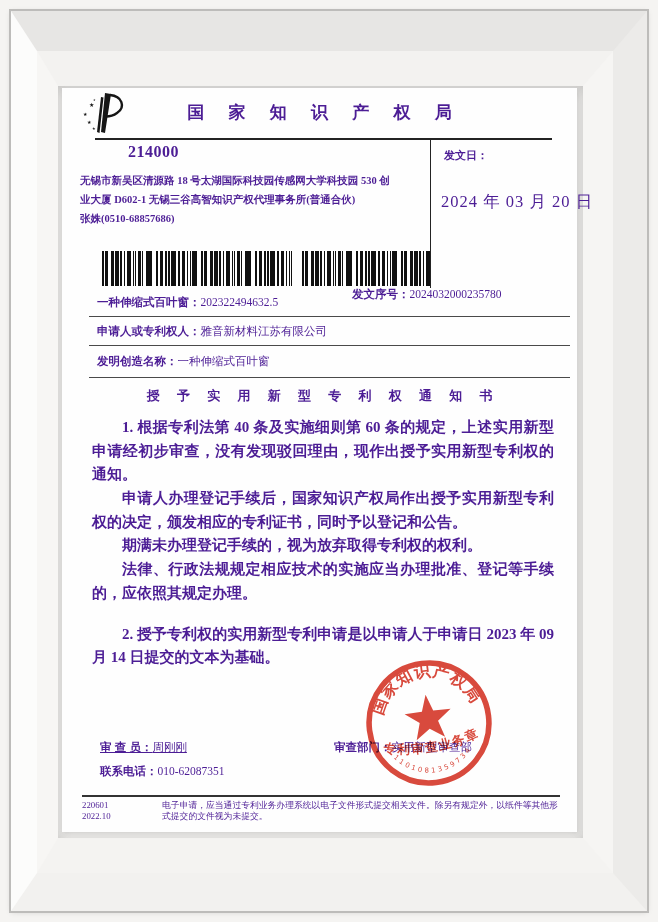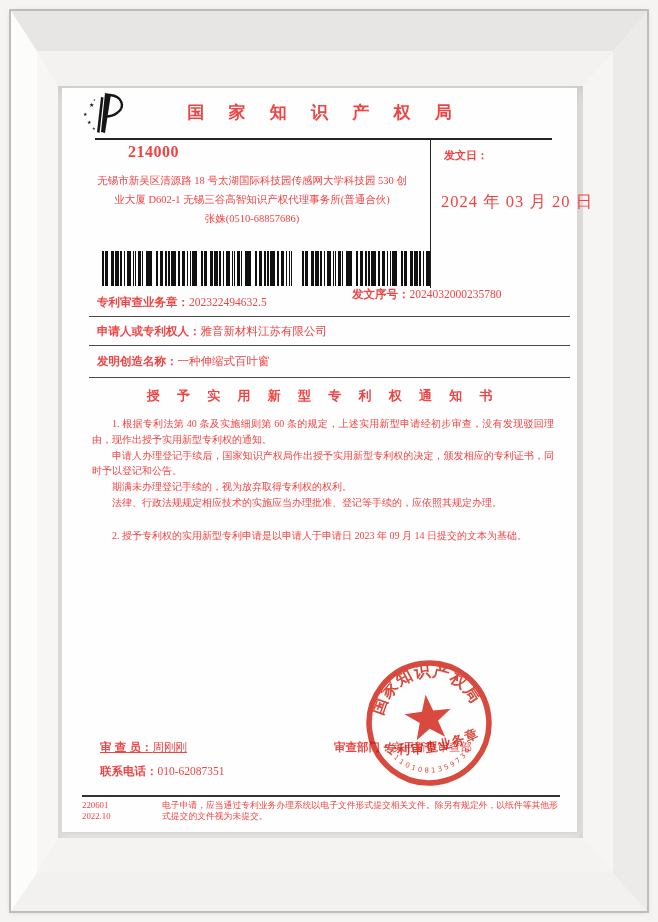--- a/index.html
+++ b/index.html
@@ -25,39 +25,39 @@
     border-color:#f3f2f0 #f6f5f3 #f4f3f1 #f7f6f4;
   }
   .opening{
     position:absolute;inset:0;background:#f2f1ef;
     box-shadow:inset 0 6px 12px rgba(0,0,0,.10), inset 5px 0 9px rgba(0,0,0,.05), inset -5px 0 9px rgba(0,0,0,.05);
   }
 
   
   .paper{
     position:absolute;left:4px;top:2px;width:515px;height:744px;
-    background:#fefefe;color:#ef4444;
+    background:#fefefe;color:#4c1d95;
     box-shadow:1px 2px 5px rgba(0,0,0,.14);
   }
   .abs{position:absolute;}
   .lbl{font-family:"Liberation Sans","DejaVu Sans",sans-serif;font-weight:bold;}
 
   .logo{left:18px;top:4px;width:46px;height:44px;}
 
   .agency-title{
     left:0;right:0;top:13px;text-align:center;
     font-size:17px;font-weight:bold;letter-spacing:10px;text-indent:10px;white-space:nowrap;
   }
   .rule-header{left:33px;top:50px;width:457px;height:2px;background:#232323;}
   .vdivider{left:368px;top:52px;width:1px;height:148px;background:#232323;}
 
   .postal{left:66px;top:55px;font-size:16px;font-weight:bold;letter-spacing:.5px;}
   .address{
-    left:18px;top:84px;width:344px;text-align:center;
-    font-size:10.5px;line-height:1.8;
+    left:18px;top:84px;width:344px;text-align:left;
+    font-size:10.5px;line-height:1.8;font-weight:bold;
   }
   .dispatch-label{left:382px;top:60px;font-size:11px;}
   .dispatch-date{left:379px;top:103px;font-size:16.5px;letter-spacing:1px;white-space:nowrap;}
 
   .barcode{
     top:163px;height:35px;
     background-image:
       repeating-linear-gradient(90deg,#101010 0 2px,rgba(0,0,0,0) 2px 4px,#101010 4px 5px,rgba(0,0,0,0) 5px 9px),
       repeating-linear-gradient(90deg,#101010 0 1px,rgba(0,0,0,0) 1px 3px,#101010 3px 6px,rgba(0,0,0,0) 6px 11px);
   }
@@ -70,21 +70,21 @@
   .row-applicant{left:35px;top:236px;}
   .row-invention{left:35px;top:266px;}
   .hline{left:27px;width:481px;height:1px;background:#4a4a4a;}
   .hl1{top:228px;} .hl2{top:257px;} .hl3{top:289px;}
 
   .notice-title{
     left:0;right:0;top:299px;text-align:center;
     font-size:13px;font-weight:bold;letter-spacing:7px;text-indent:7px;white-space:nowrap;
   }
 
-  .body-text{left:30px;top:328px;width:462px;font-size:10px;line-height:1.58;text-align:justify;}
+  .body-text{left:30px;top:328px;width:462px;font-size:15px;line-height:1.58;text-align:justify;font-weight:bold;}
   .body-text p{margin:0;text-indent:2em;}
   .body-text p.sp{margin-top:17px;}
 
   .sig-examiner{left:38px;top:652px;font-size:11.5px;text-decoration:underline;}
   .sig-dept{left:272px;top:652px;font-size:11.5px;}
   .sig-phone{left:38px;top:676px;font-size:11.5px;}
 
   .stamp{
     left:300px;top:568px;width:134px;height:134px;
     transform:rotate(-7deg);
@@ -127,21 +127,21 @@
             <div>张姝(0510-68857686)</div>
           </div>
 
           <div class="abs dispatch-label lbl">发文日：</div>
           <div class="abs dispatch-date">2024 年 03 月 20 日</div>
 
           <div class="abs barcode barcode-1"></div>
           <div class="abs barcode barcode-2"></div>
 
           <div class="abs field-row row-appno">
-            <span class="lbl">专利审查业务章：</span><span>202322494632.5</span>
+            <span class="lbl">一种伸缩式百叶窗：</span><span>202322494632.5</span>
           </div>
           <div class="abs field-row row-dispno">
             <span class="lbl">发文序号：</span><span>2024032000235780</span>
           </div>
           <div class="abs hline hl1"></div>
           <div class="abs field-row row-applicant">
             <span class="lbl">申请人或专利权人：</span><span>雅音新材料江苏有限公司</span>
           </div>
           <div class="abs hline hl2"></div>
           <div class="abs field-row row-invention">

